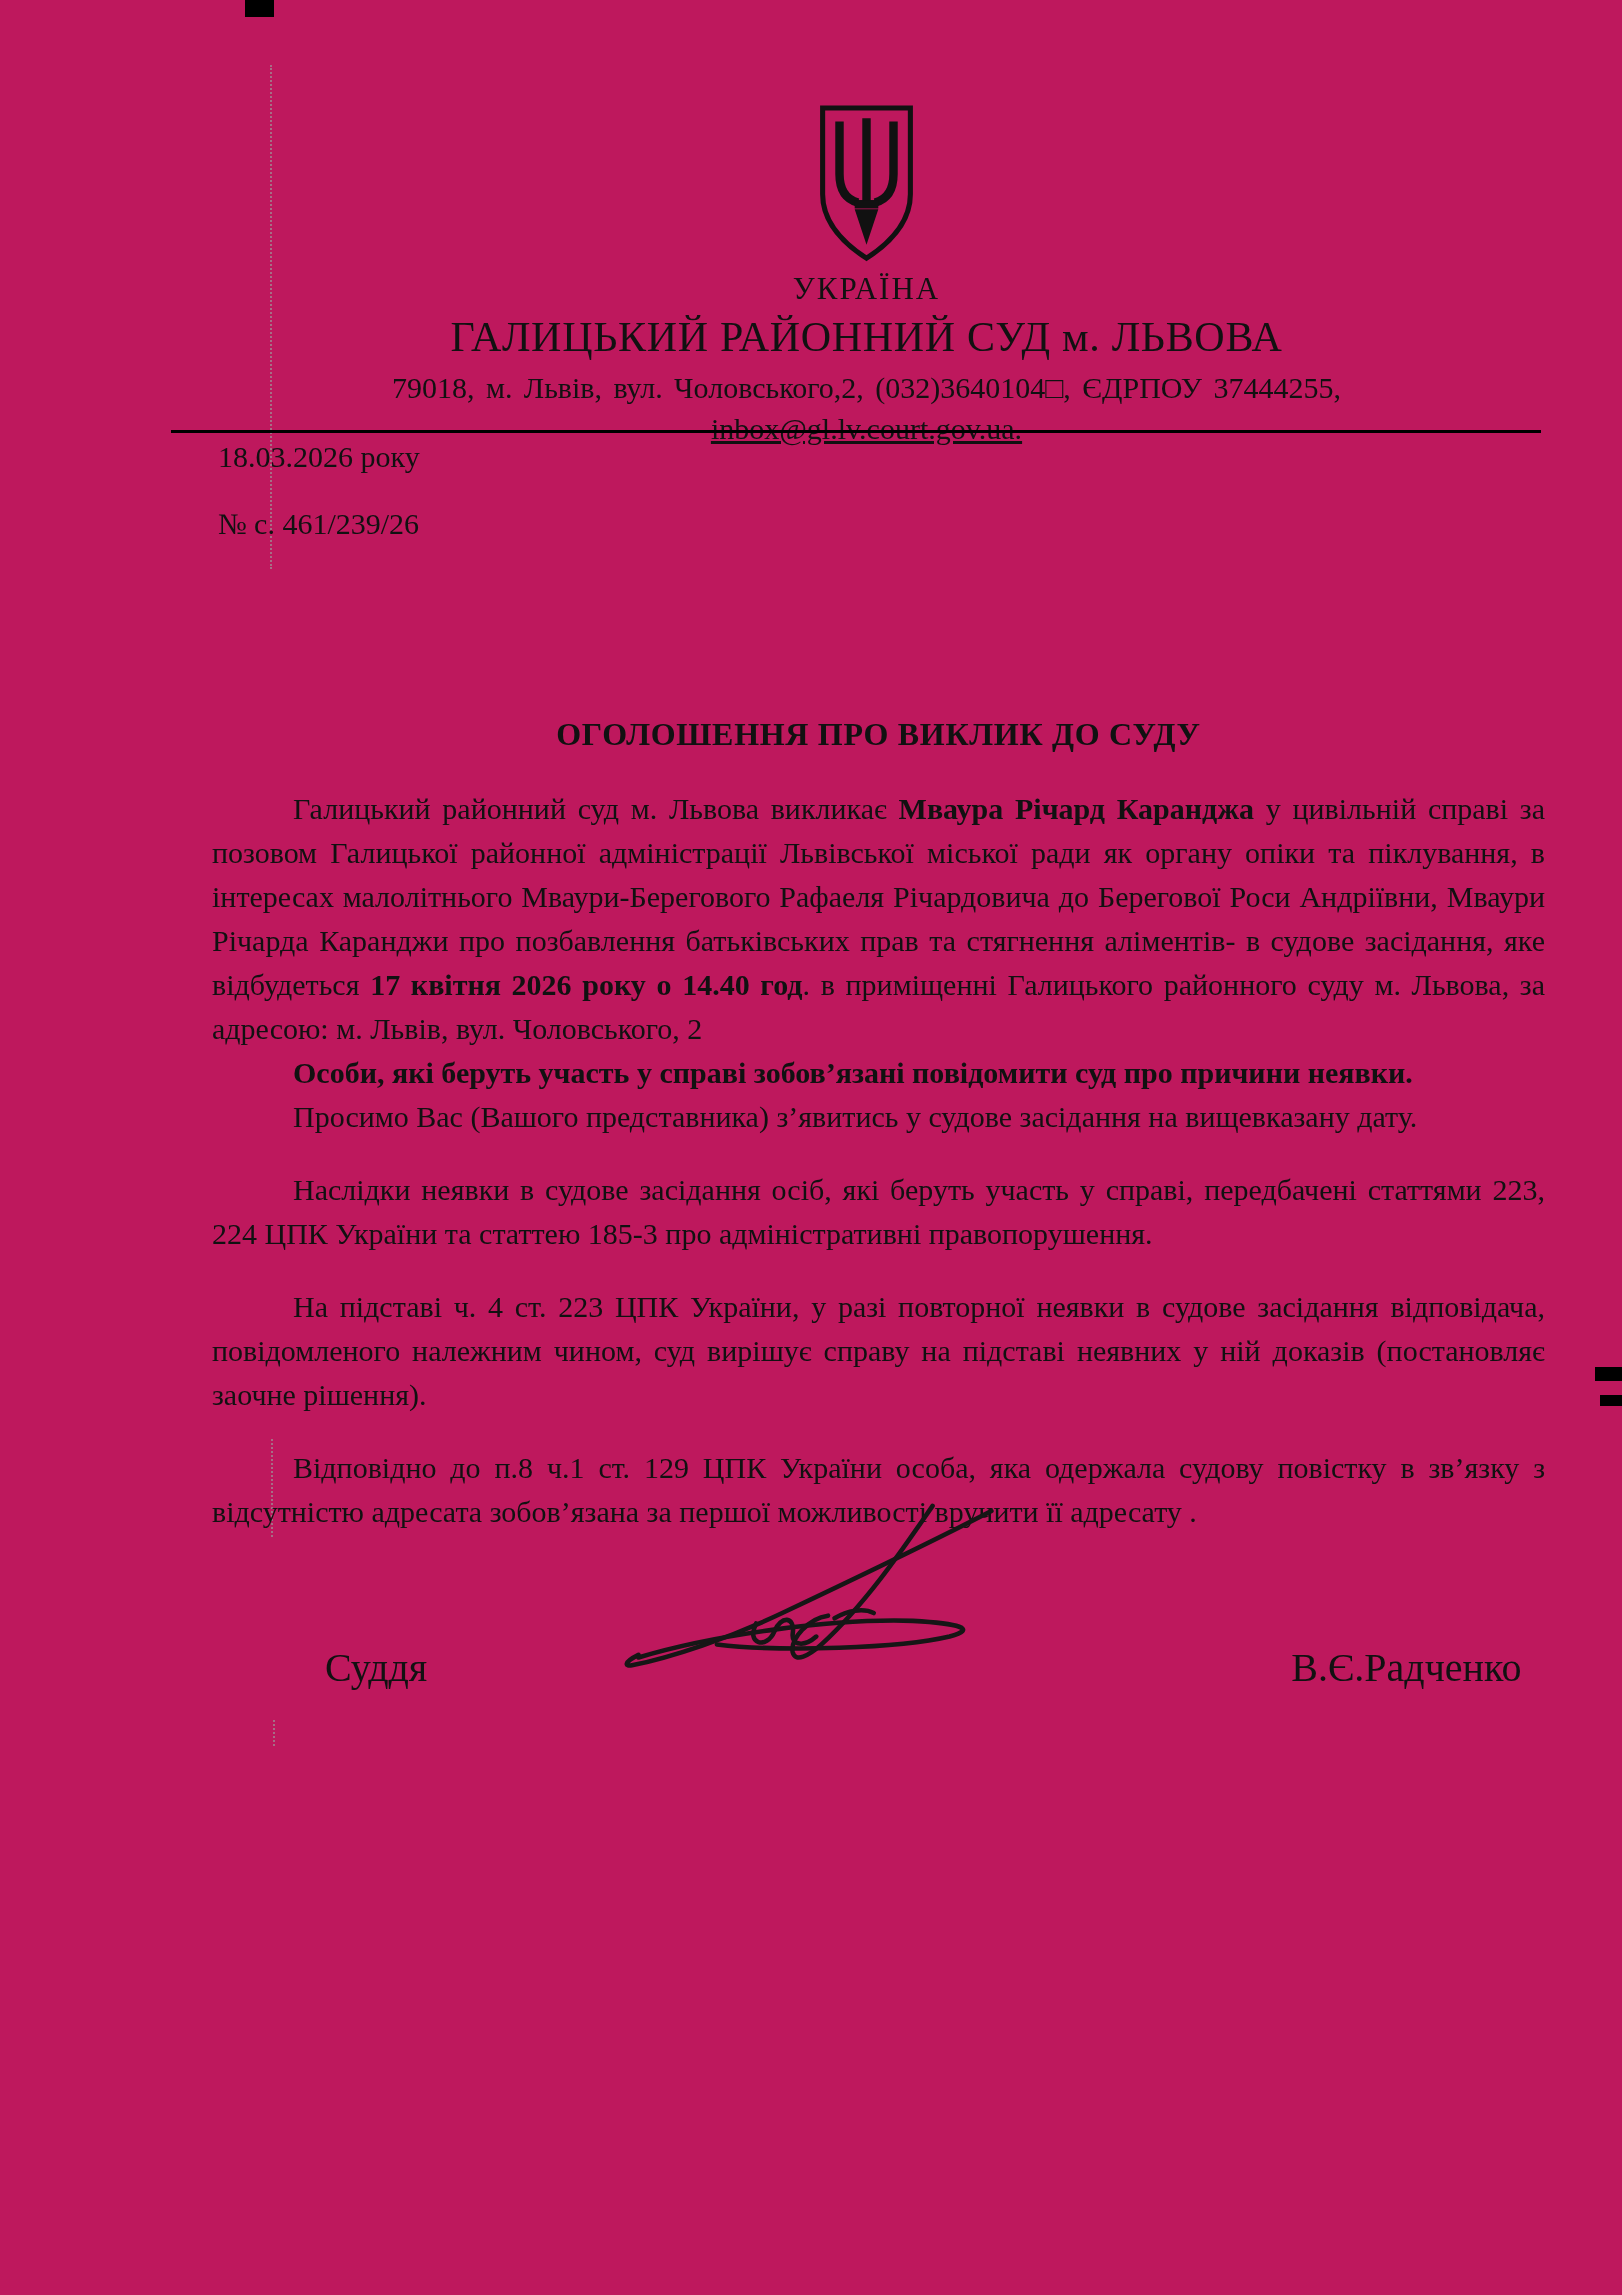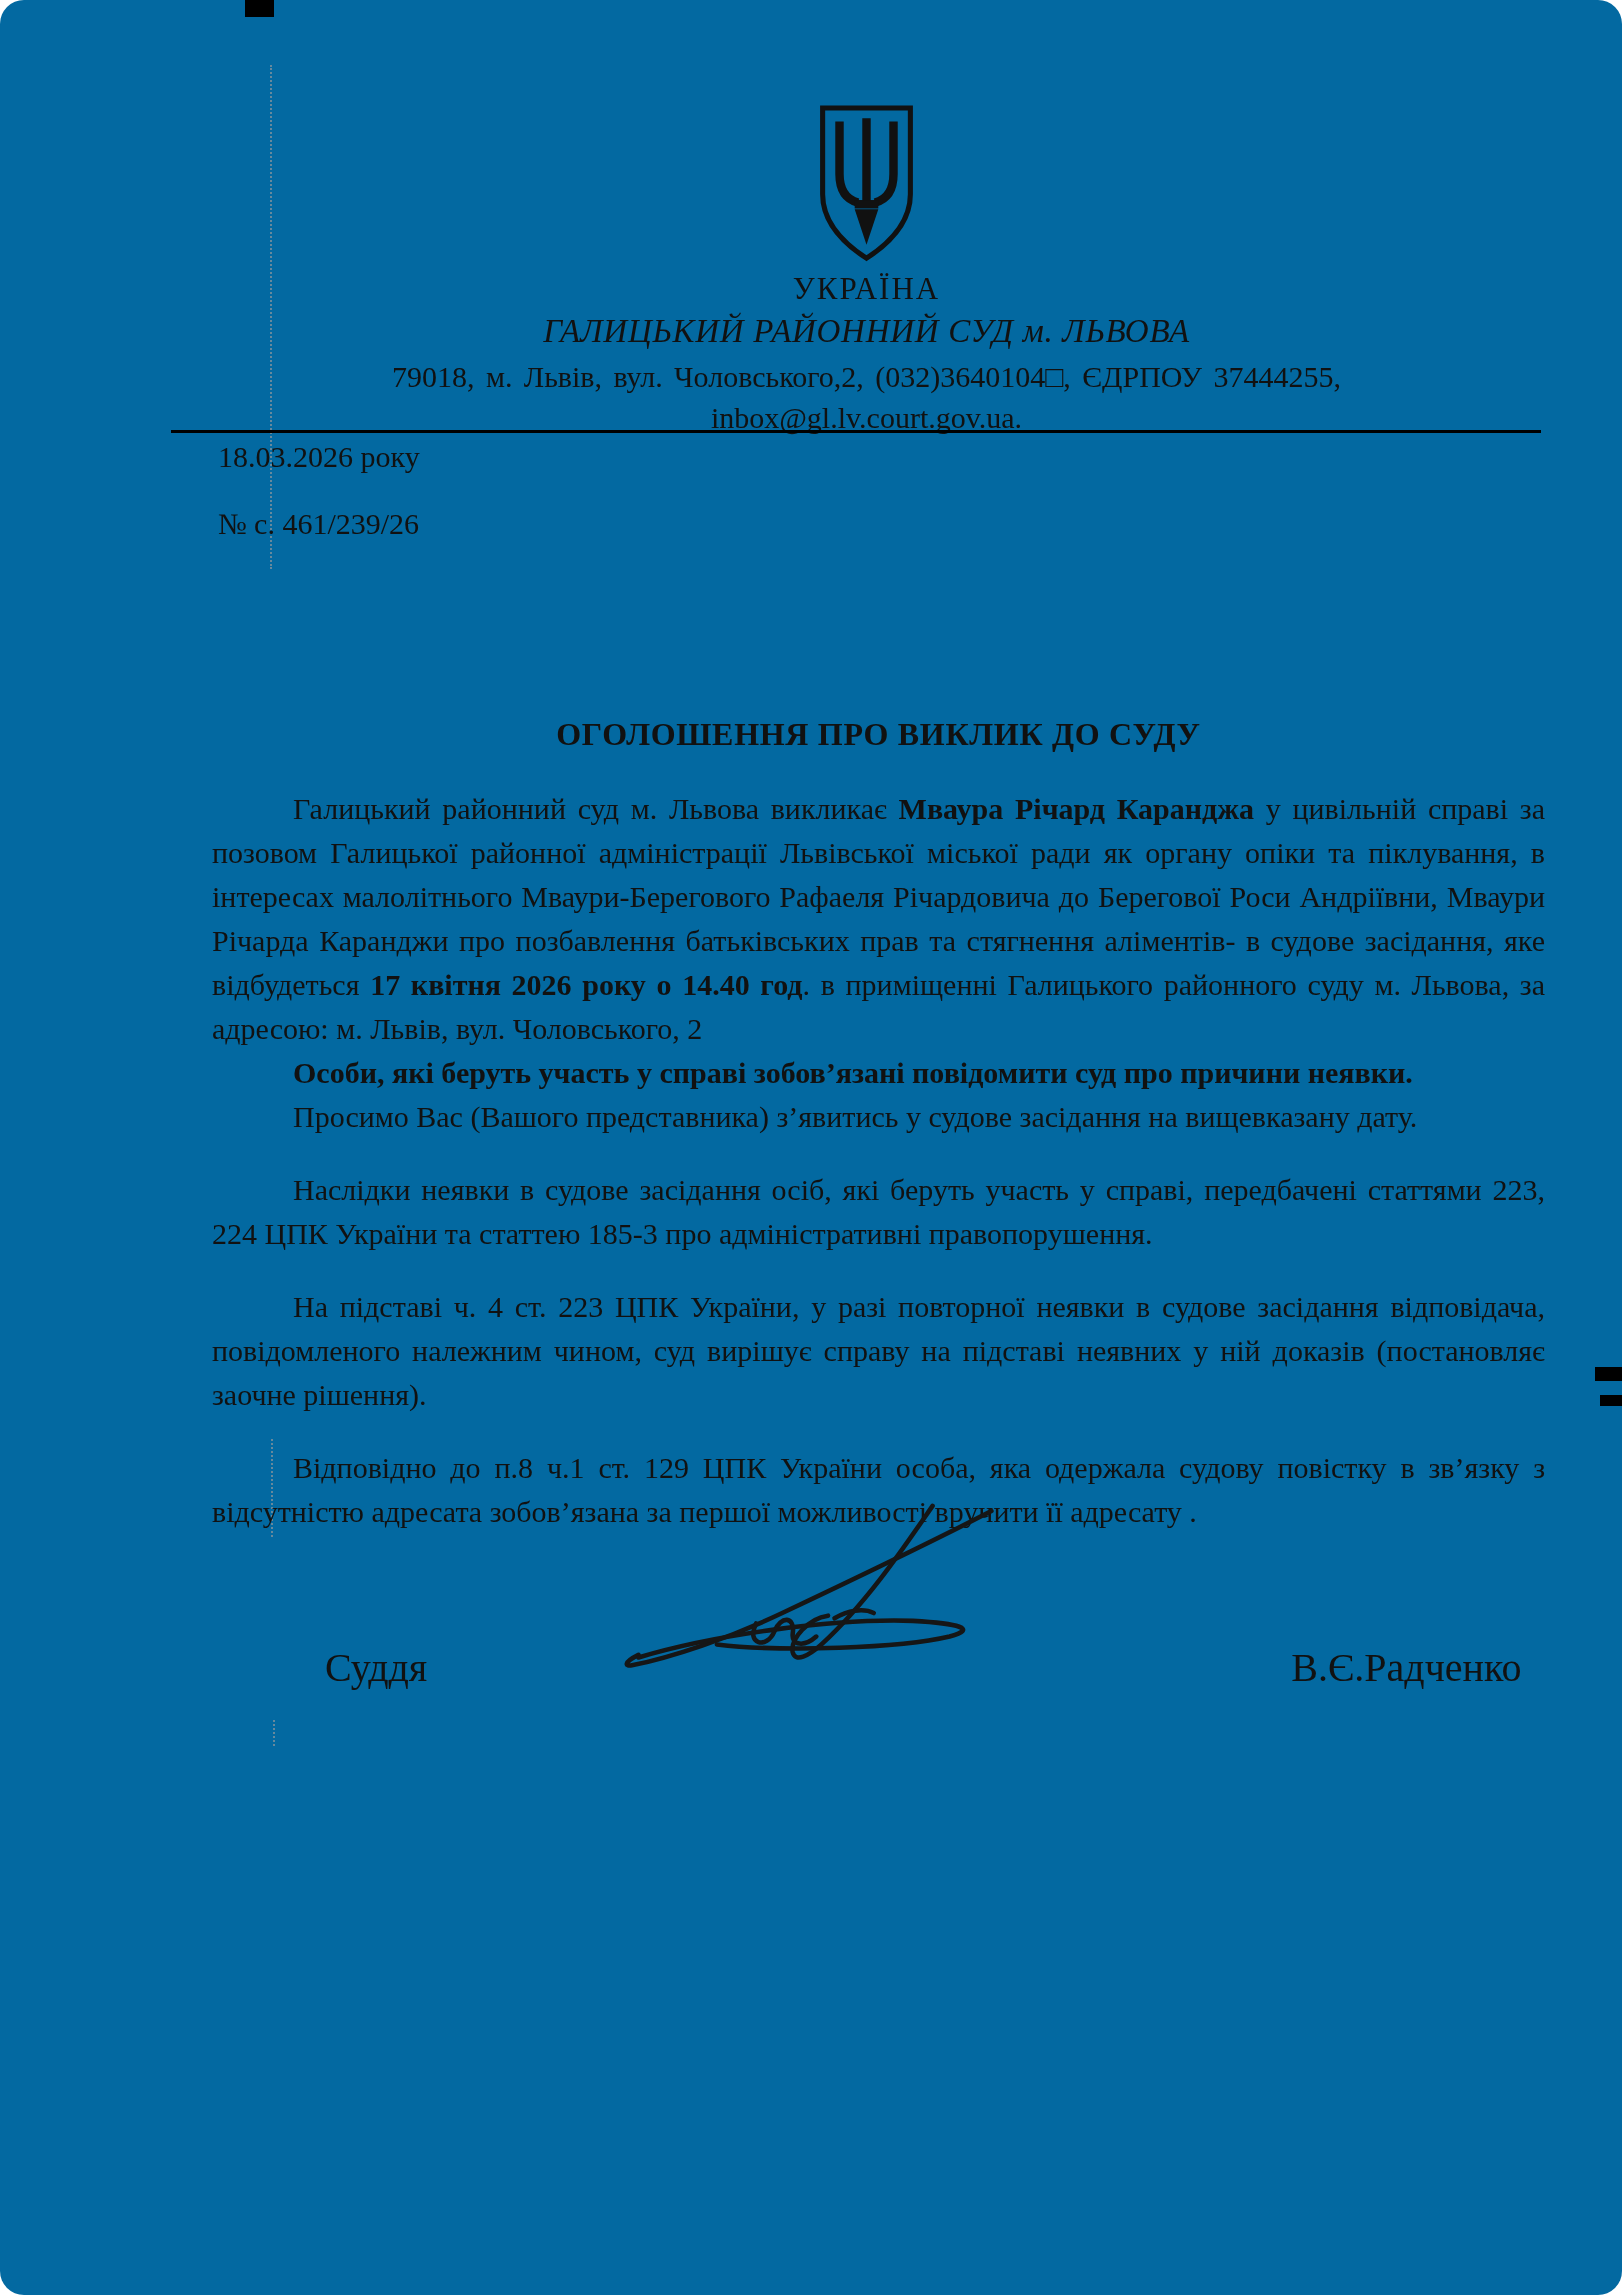--- a/index.html
+++ b/index.html
@@ -4,39 +4,39 @@
 <style>
   html, body { margin:0; padding:0; }
   body {
     width:1622px; height:2295px;
     background:#ffffff;
     font-family:"Liberation Serif", serif;
     color:#111;
     position:relative;
     overflow:hidden;
   }
-  .page { position:absolute; inset:0; background:#0369a1;border-radius:24px; }
+  .page { position:absolute; inset:0; background:#be185d; }
 
   
   .artifact { position:absolute; background:#000; }
   .dotline { position:absolute; width:0; border-left:2.6px dotted #9b9b9b; opacity:.65; }
 
   
   .letterhead {
     position:absolute; top:103px; left:0; width:1622px;
     box-sizing:border-box; padding-left:111px;
     text-align:center;
   }
   .emblem { display:inline-block; width:111px; height:162px; }
   .emblem svg { width:100%; height:100%; }
   .country {
     font-size:31px; letter-spacing:2px; margin-top:3.9px;
   }
   .court-name {
-    font-size:33px; margin-top:6.5px; letter-spacing:0.7px;font-style:italic;
+    font-size:42px; margin-top:6.5px; letter-spacing:0.7px;
   }
   .court-addr {
     font-size:30px; margin-top:9.2px; word-spacing:3.9px;
   }
   .court-email {
     font-size:30px; margin-top:7.9px; text-decoration:underline;
   }
   .rule {
     position:absolute; left:171px; top:430px; width:1370px;
     border-top:3.3px solid #000;

